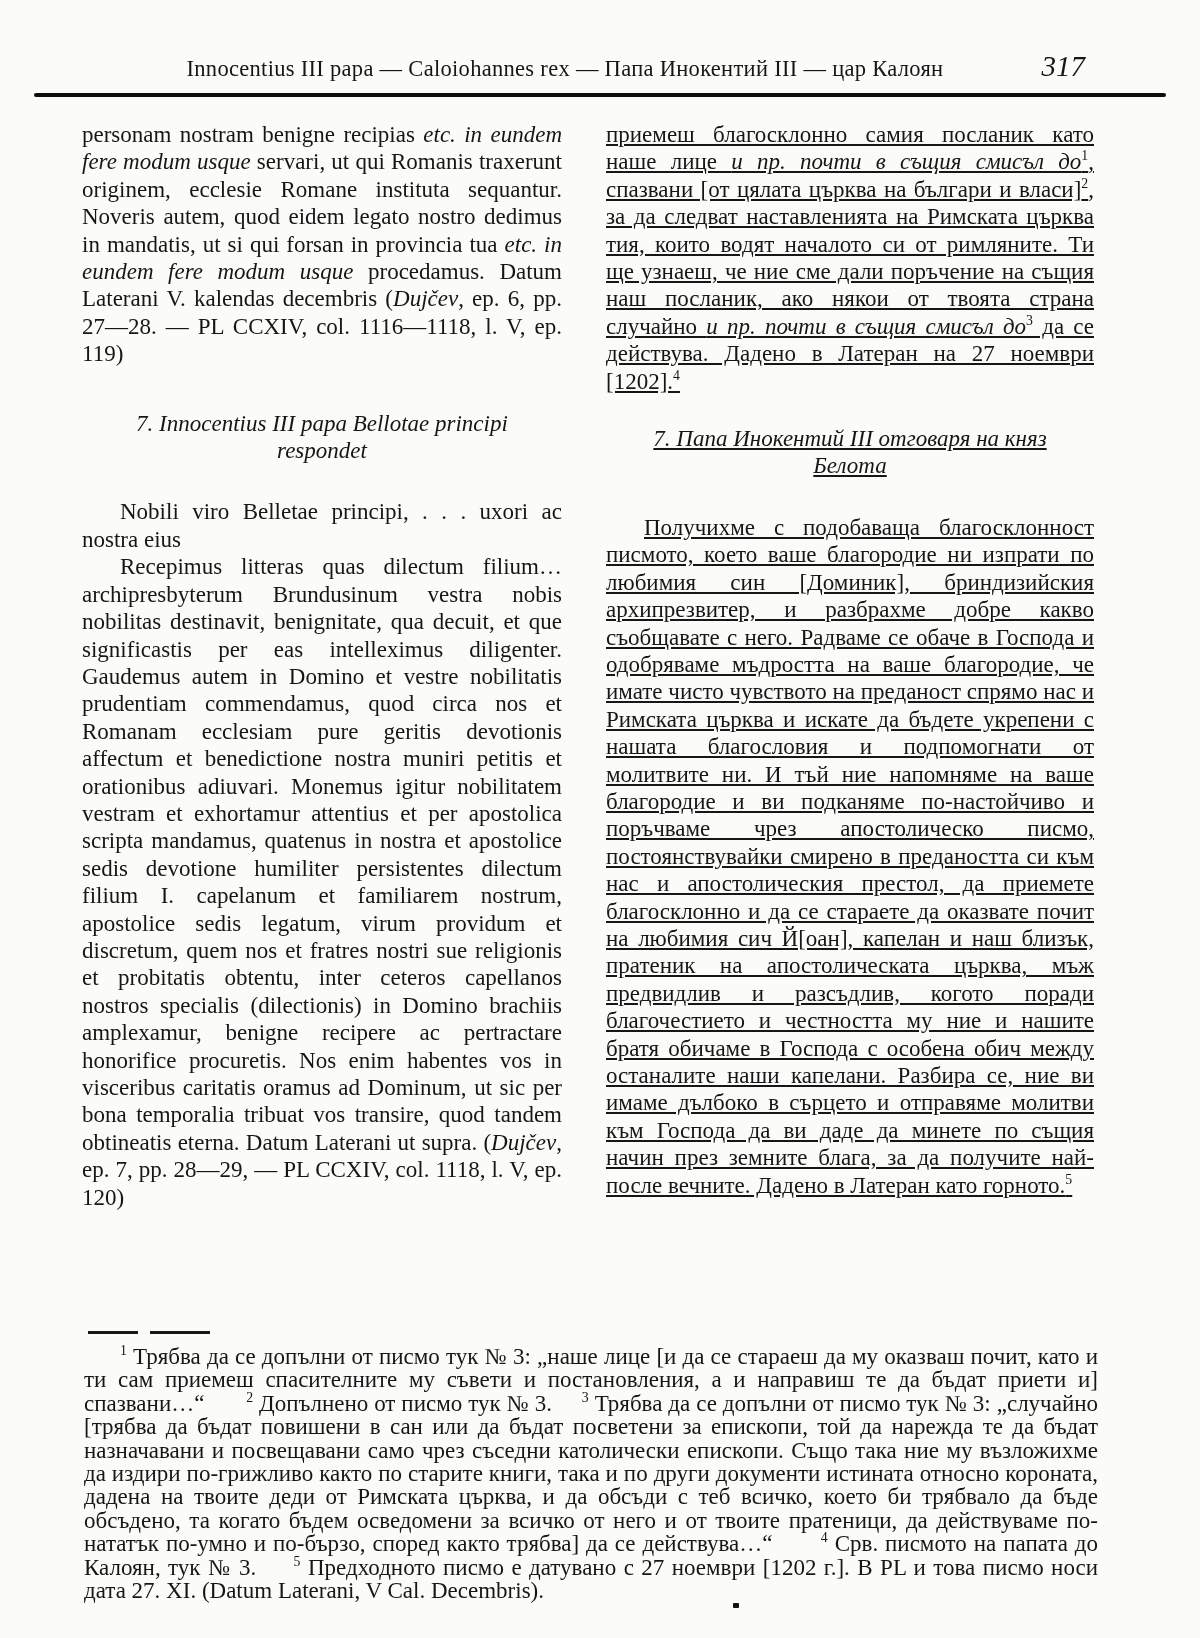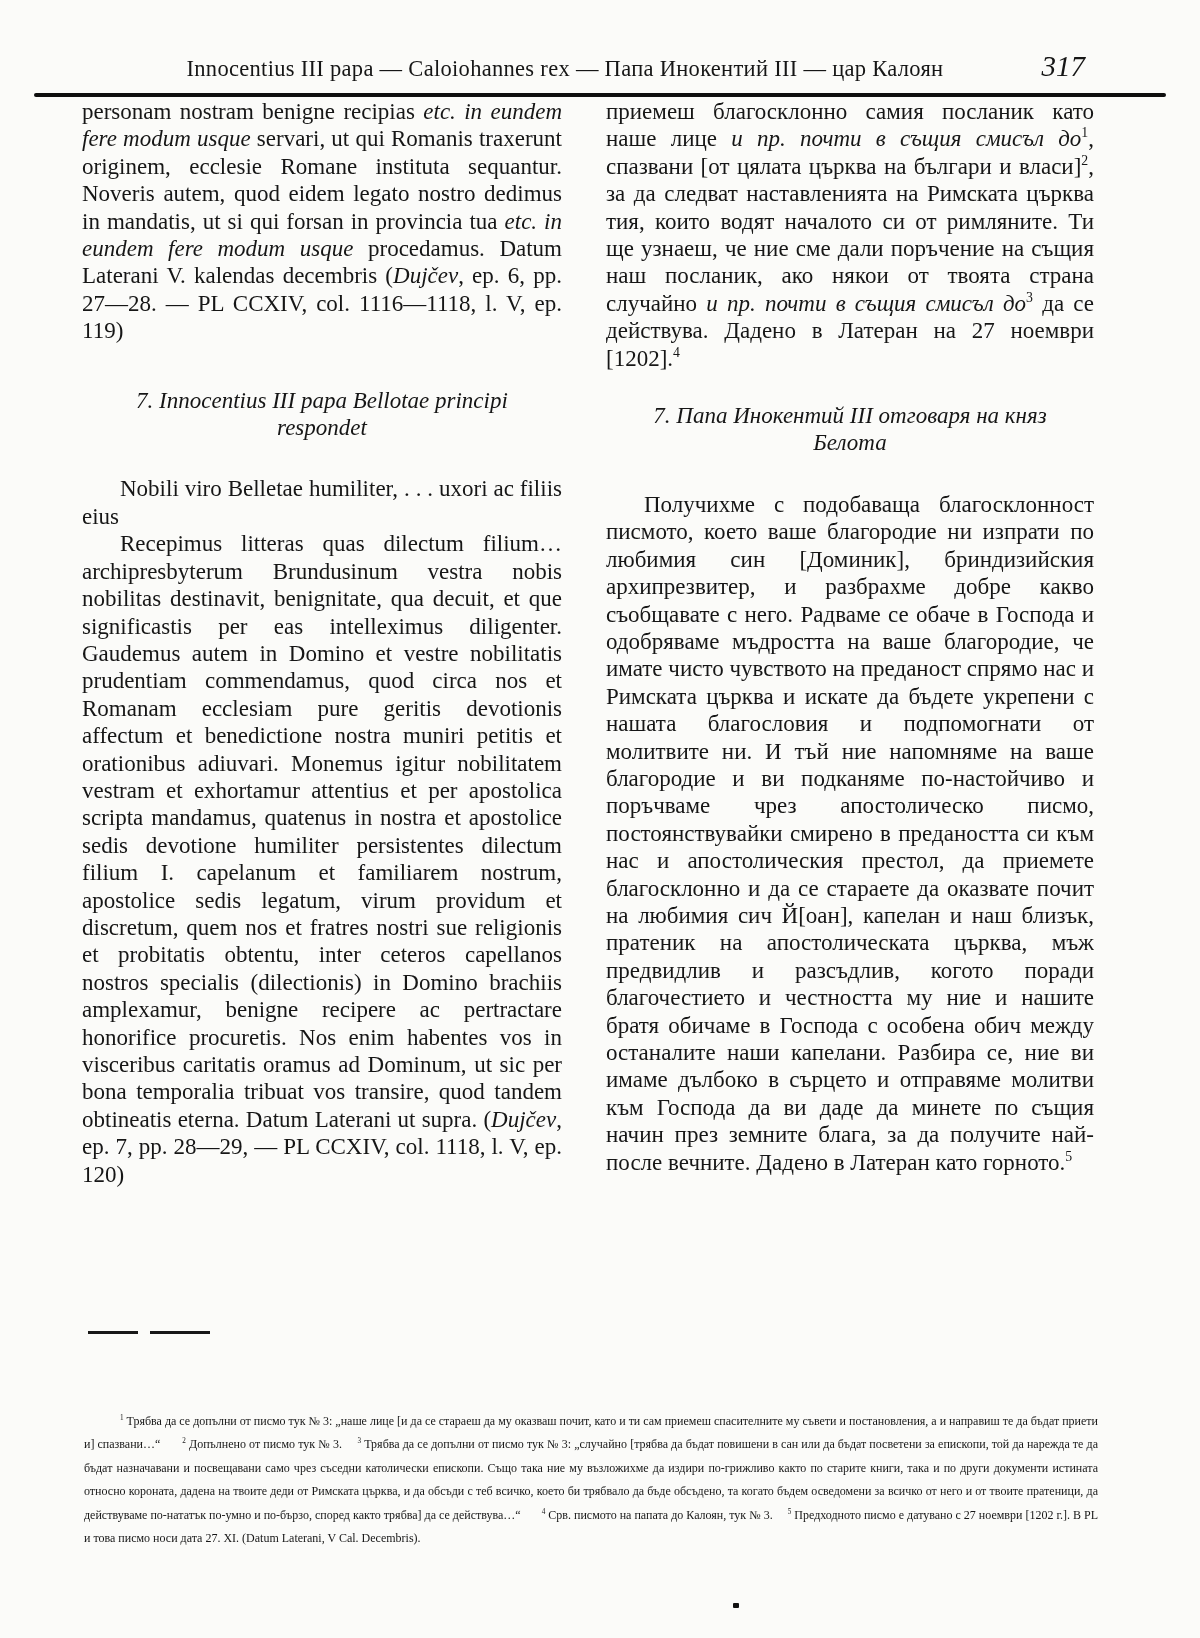--- a/index.html
+++ b/index.html
@@ -31,26 +31,26 @@
     background: #0e0e0e;
     border-radius: 2px;
   }
   .head-rule::after {
     content: ""; position: absolute; left: 40px; right: 60px; top: 3px;
     height: 1px; background: rgba(20,20,20,.45);
   }
 
   
   .col {
-    position: absolute; top: 98px;
+    position: absolute; top: 121px;
     font-size: 23px; line-height: 27.4px;
     text-align: justify;
   }
   .col-left  { left: 82px;  width: 480px; }
-  .col-right { left: 606px; width: 488px; }
+  .col-right { left: 606px; width: 488px; text-decoration: underline; }
 
   .para { text-align: justify; }
   .para.indent { text-indent: 38px; }
 
   .section-heading {
     font-style: italic;
     text-align: center;
     text-indent: 0;
     margin-top: 42px; margin-bottom: 34px;
     padding: 0 18px;
@@ -65,22 +65,22 @@
   }
 
   
   .footnote-sep {
     position: absolute; top: 1331px; height: 3px; background: #181818;
   }
   .footnote-sep.seg1 { left: 88px;  width: 50px; }
   .footnote-sep.seg2 { left: 150px; width: 60px; }
 
   .footnotes {
-    position: absolute; top: 1410px; left: 84px; width: 1014px;
-    font-size: 12px; line-height: 23.4px;
+    position: absolute; top: 1345px; left: 84px; width: 1014px;
+    font-size: 23px; line-height: 23.4px;
     text-align: justify;
     text-indent: 36px;
   }
 
   
   .ink-dot {
     position: absolute; top: 1603px; left: 733px;
     width: 6px; height: 5px; background: #111;
     border-radius: 1px;
   }
@@ -92,21 +92,21 @@
 
   <div class="running-head">Innocentius III papa — Caloiohannes rex — Папа Инокентий III — цар Калоян</div>
 
   <div class="page-number">317</div>
 
   <div class="head-rule"></div>
 
   <div class="col col-left">
     <p class="para"><span>personam nostram benigne recipias </span><span style="font-style: italic;">etc. in eundem fere modum usque</span><span> servari, ut qui Romanis traxerunt originem, ecclesie Romane instituta sequantur. Noveris autem, quod eidem legato nostro dedimus in mandatis, ut si qui forsan in provincia tua </span><span style="font-style: italic;">etc. in eundem fere modum usque</span><span> procedamus. Datum Laterani V. kalendas decembris (</span><span style="font-style: italic;">Dujčev</span><span>, ep. 6, pp. 27—28. — PL CCXIV, col. 1116—1118, l. V, ep. 119)</span></p>
     <p class="para section-heading">7. Innocentius III papa Bellotae principi respondet</p>
-    <p class="para indent">Nobili viro Belletae humiliter, .  .  . uxori ac filiis eius</p>
+    <p class="para indent">Nobili viro Belletae principi, .  .  . uxori ac nostra eius</p>
     <p class="para indent"><span>Recepimus litteras quas dilectum filium… archipresbyterum Brundusinum vestra nobis nobilitas destinavit, benignitate, qua decuit, et que significastis per eas intelleximus diligenter. Gaudemus autem in Domino et vestre nobilitatis prudentiam commendamus, quod circa nos et Romanam ecclesiam pure geritis devotionis affectum et benedictione nostra muniri petitis et orationibus adiuvari. Monemus igitur nobilitatem vestram et exhortamur attentius et per apostolica scripta mandamus, quatenus in nostra et apostolice sedis devotione humiliter persistentes dilectum filium I. capelanum et familiarem nostrum, apostolice sedis legatum, virum providum et discretum, quem nos et fratres nostri sue religionis et probitatis obtentu, inter ceteros capellanos nostros specialis (dilectionis) in Domino brachiis amplexamur, benigne recipere ac pertractare honorifice procuretis. Nos enim habentes vos in visceribus caritatis oramus ad Dominum, ut sic per bona temporalia tribuat vos transire, quod tandem obtineatis eterna. Datum Laterani ut supra. (</span><span style="font-style: italic;">Dujčev</span><span>, ep. 7, pp. 28—29, — PL CCXIV, col. 1118, l. V, ep. 120)</span></p>
   </div>
 
   <div class="col col-right">
     <p class="para"><span>приемеш благосклонно самия посланик като наше лице </span><span style="font-style: italic;">и пр. почти в същия смисъл до</span><sup>1</sup><span>, спазвани [от цялата църква на българи и власи]</span><sup>2</sup><span>, за да следват наставленията на Римската църква тия, които водят началото си от римляните. Ти ще узнаеш, че ние сме дали поръчение на същия наш посланик, ако някои от твоята страна случайно </span><span style="font-style: italic;">и пр. почти в същия смисъл до</span><sup>3</sup><span> да се действува. Дадено в Латеран на 27 ноември [1202].</span><sup>4</sup></p>
     <p class="para section-heading">7. Папа Инокентий III отговаря на княз Белота</p>
     <p class="para indent"><span>Получихме с подобаваща благосклонност писмото, което ваше благородие ни изпрати по любимия син [Доминик], бриндизийския архипрезвитер, и разбрахме добре какво съобщавате с него. Радваме се обаче в Господа и одобряваме мъдростта на ваше благородие, че имате чисто чувството на преданост спрямо нас и Римската църква и искате да бъдете укрепени с нашата благословия и подпомогнати от молитвите ни. И тъй ние напомняме на ваше благородие и ви подканяме по-настойчиво и поръчваме чрез апостолическо писмо, постоянствувайки смирено в предаността си към нас и апостолическия престол, да приемете благосклонно и да се стараете да оказвате почит на любимия сич Й[оан], капелан и наш близък, пратеник на апостолическата църква, мъж предвидлив и разсъдлив, когото поради благочестието и честността му ние и нашите братя обичаме в Господа с особена обич между останалите наши капелани. Разбира се, ние ви имаме дълбоко в сърцето и отправяме молитви към Господа да ви даде да минете по същия начин през земните блага, за да получите най-после вечните. Дадено в Латеран като горното.</span><sup>5</sup></p>
   </div>
 
   <div class="footnote-sep seg1"></div>

